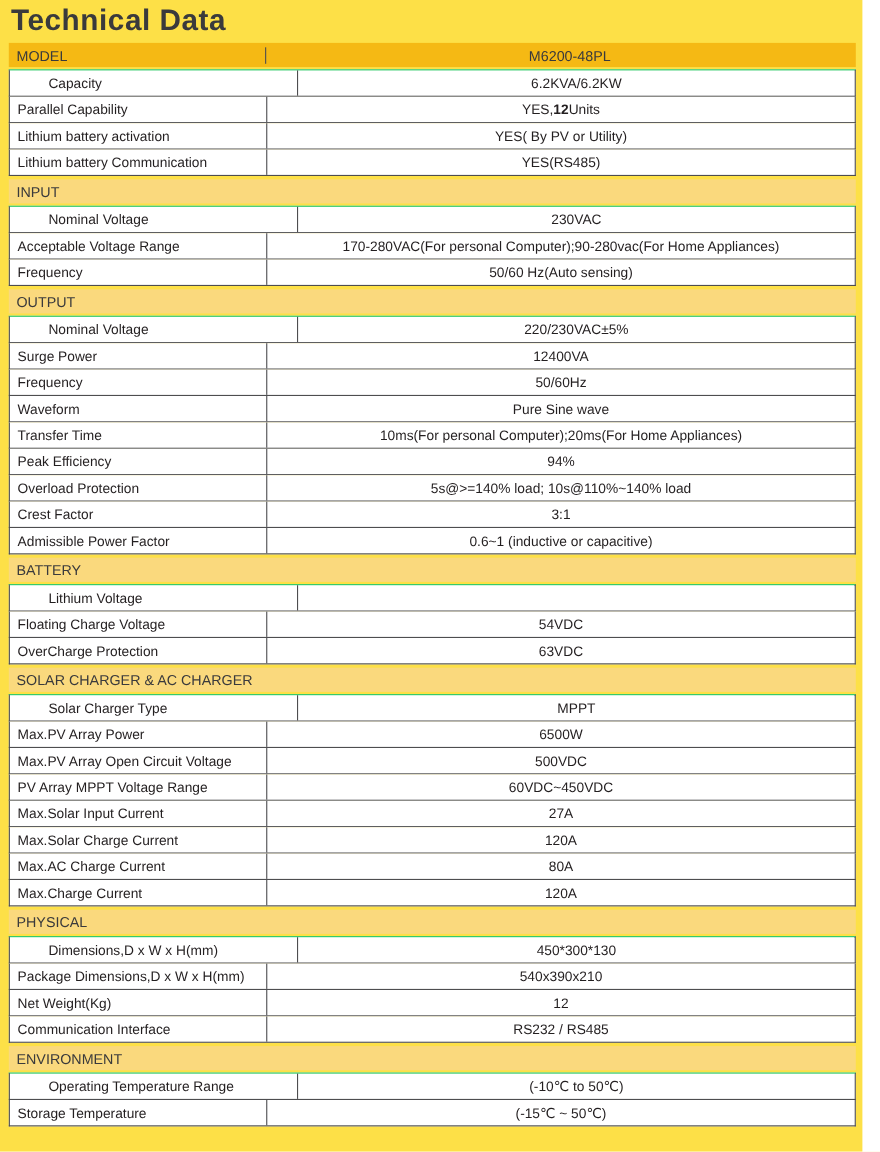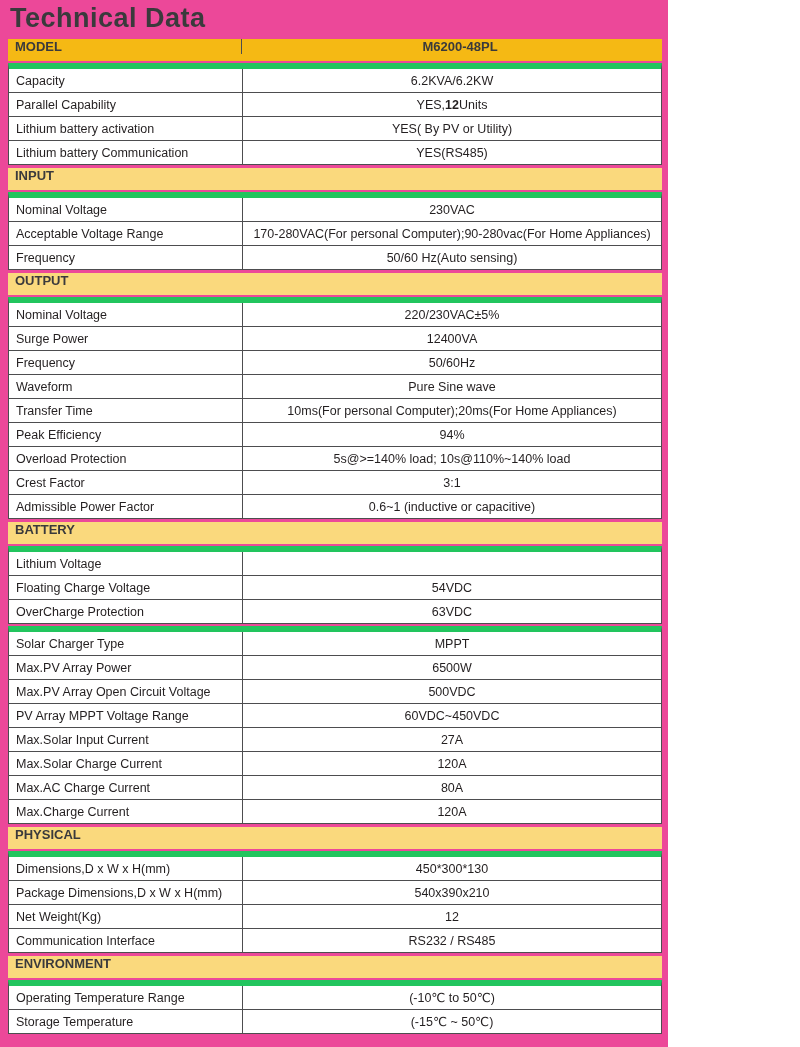--- a/index.html
+++ b/index.html
@@ -3,41 +3,41 @@
 <meta charset="utf-8">
 <style>
   html, body {
     margin: 0;
     padding: 0;
     background: #ffffff;
     font-family: "Liberation Sans", "DejaVu Sans", sans-serif;
     color: #231f20;
   }
   .page {
-    width: 668px;
+    width: 784px;
     height: 1047px;
     box-sizing: border-box;
-    background: #ec4899;
+    background: #fde047;
     overflow: hidden;
   }
   .title {
     font-size: 27px;
     font-weight: bold;
     color: #3a3a3c;
     margin: 3px 0 5px 10px;
     letter-spacing: 0.5px;
   }
   .spec-table {
     margin: 0 6px 0 8px;
   }
   .sec-head {
     display: flex;
-    align-items: flex-start;
+    align-items: center;
     height: 22px;
-    font-weight: bold;
+    font-weight: normal;
     font-size: 13px;
     color: #3a3a3c;
     margin-top: 3px;
   }
   .sec-head.light { background: #fad97d; }
   .sec-head.dark  { background: #f5b914; margin-top: 0; }
   .sec-head .sec-label {
     flex: 0 0 226px;
     padding-left: 7px;
     display: flex;
@@ -54,21 +54,21 @@
   .rows { margin-top: 2px; }
   .row {
     display: flex;
     align-items: stretch;
     height: 23px;
     font-size: 12.5px;
     border: 1px solid #4d4d4f;
     border-top: none;
     background: #fff;
   }
-  .rows .row:first-child { border-top: 6px solid #22c55e; }
+  .rows .row:first-child { border-top: 1px solid #22c55e; padding-left: 28px; }
   .row .cell-label {
     flex: 0 0 226px;
     padding-left: 7px;
     display: flex;
     align-items: center;
     border-right: 1px solid #4d4d4f;
   }
   .row .cell-value {
     flex: 1;
     display: flex;
@@ -177,20 +177,23 @@
         </div>
         <div class="row">
           <div class="cell-label">Floating Charge Voltage</div>
           <div class="cell-value">54VDC</div>
         </div>
         <div class="row">
           <div class="cell-label">OverCharge Protection</div>
           <div class="cell-value">63VDC</div>
         </div>
       </div>
+      <div class="sec-head light">
+        <div class="sec-label">SOLAR CHARGER &amp; AC CHARGER</div>
+      </div>
       <div class="rows">
         <div class="row">
           <div class="cell-label">Solar Charger Type</div>
           <div class="cell-value">MPPT</div>
         </div>
         <div class="row">
           <div class="cell-label">Max.PV Array Power</div>
           <div class="cell-value">6500W</div>
         </div>
         <div class="row">

